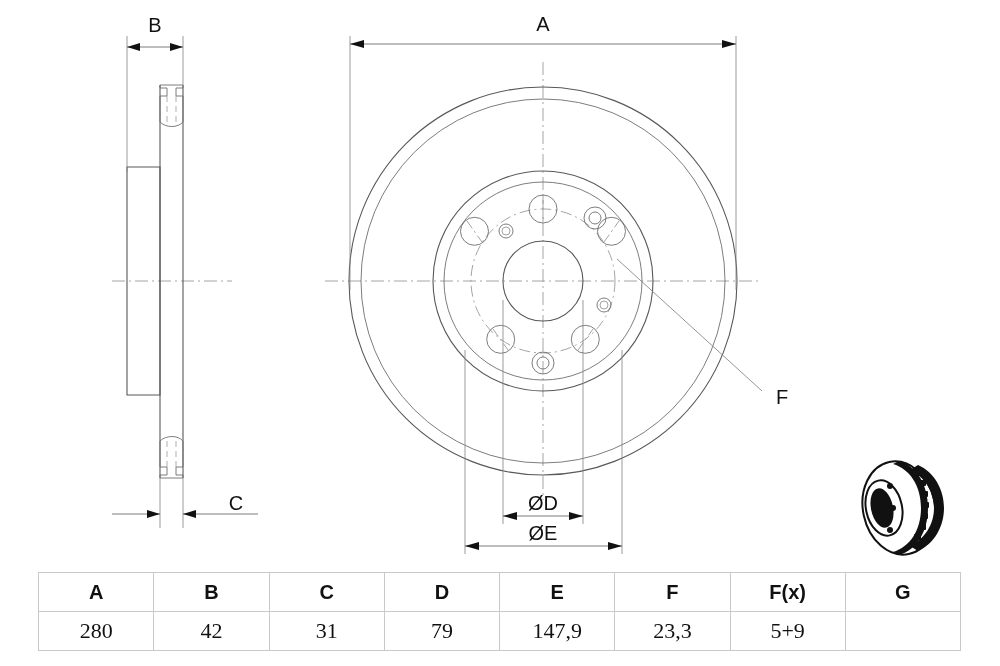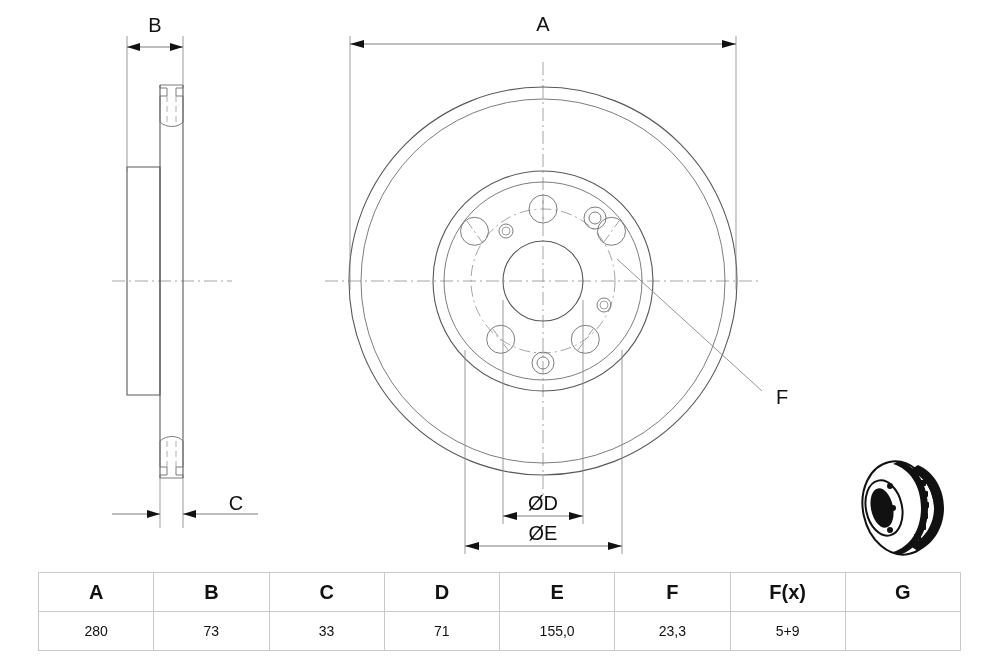--- a/index.html
+++ b/index.html
@@ -118,22 +118,23 @@
     text-align: center;
     vertical-align: middle;
     font-family: "Liberation Sans", sans-serif;
     color: #111111;
   }
   table.dim-table th {
     font-size: 20px;
     font-weight: bold;
   }
   table.dim-table td {
-    font-size: 14px;
+    font-size: 22px;
     font-weight: normal;
+    font-family: Liberation Serif, serif;
   }
 </style>
 </head>
 <body>
 
 <div id="drawing-root">
 
   <svg class="tech-svg" viewBox="0 0 1000 666" xmlns="http://www.w3.org/2000/svg">
 
     <g>
@@ -279,24 +280,24 @@
           <th>D</th>
           <th>E</th>
           <th>F</th>
           <th>F(x)</th>
           <th>G</th>
         </tr>
       </thead>
       <tbody>
         <tr>
           <td>280</td>
-          <td>73</td>
-          <td>33</td>
-          <td>71</td>
-          <td>155,0</td>
+          <td>42</td>
+          <td>31</td>
+          <td>79</td>
+          <td>147,9</td>
           <td>23,3</td>
           <td>5+9</td>
           <td></td>
         </tr>
       </tbody>
     </table>
   </div>
 
 </div>
 

